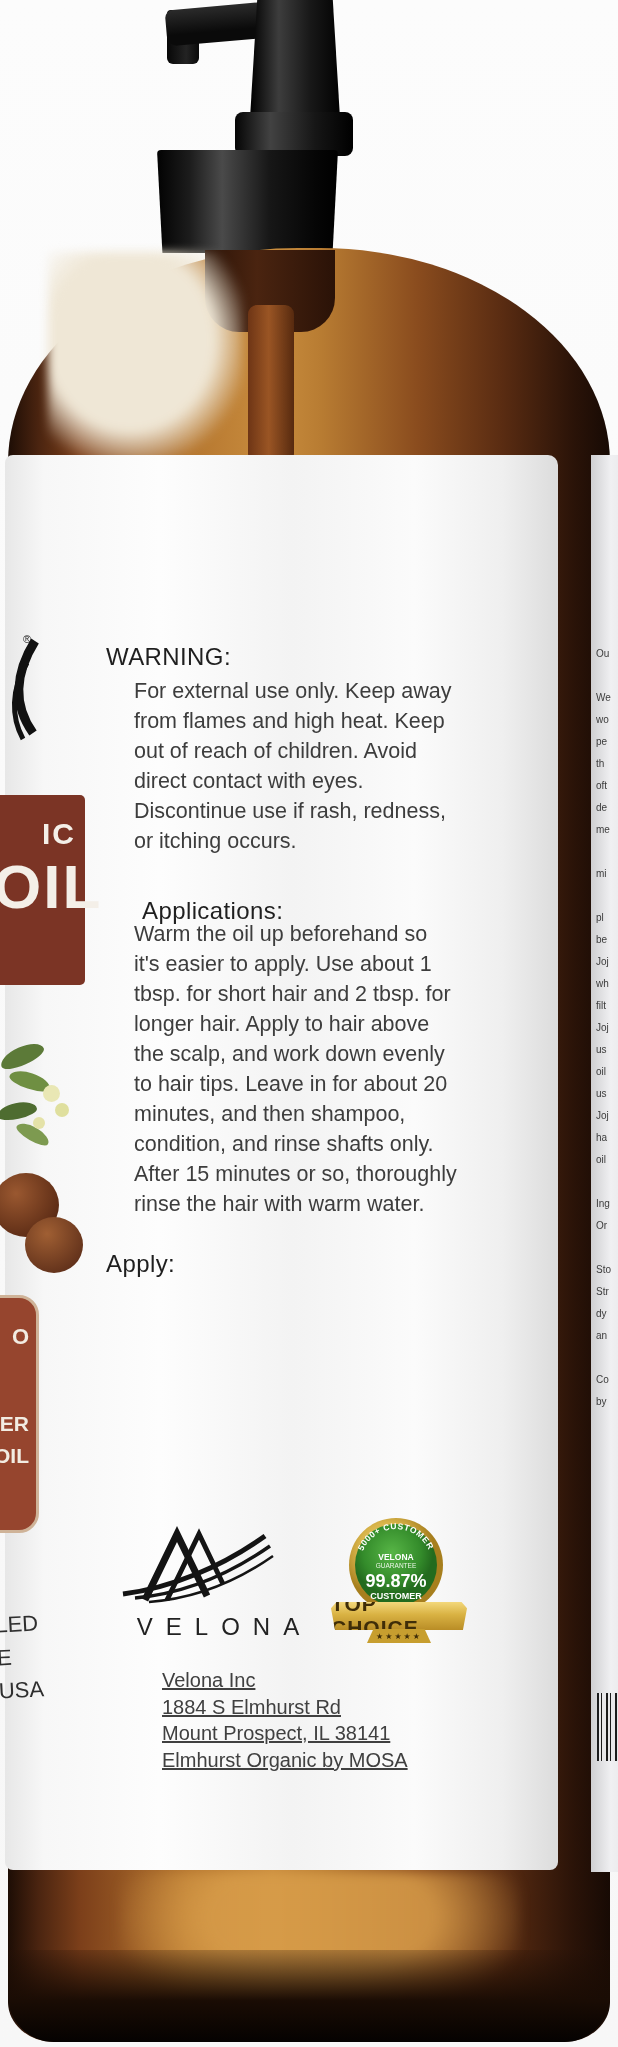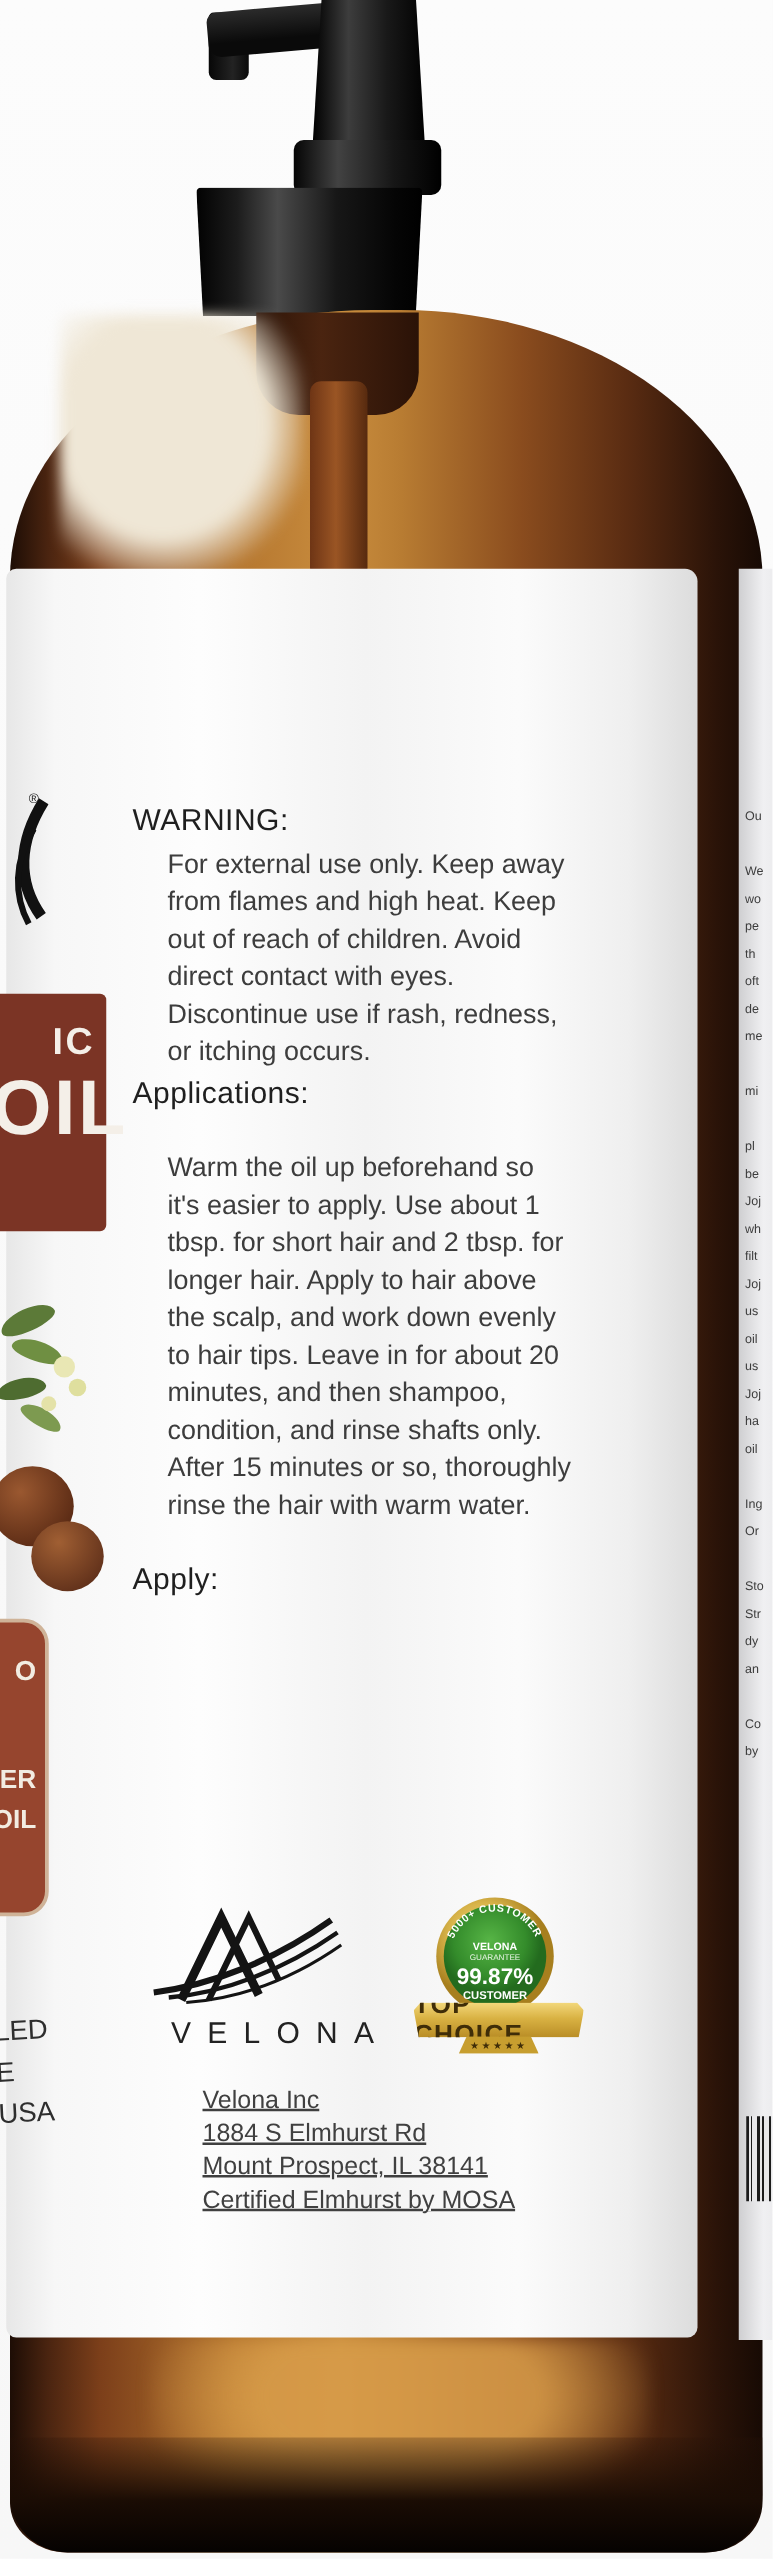--- a/index.html
+++ b/index.html
@@ -36,21 +36,21 @@
                background:radial-gradient(ellipse at 50% 30%,rgba(216,157,74,.85) 0 40%,rgba(216,157,74,0) 75%);}
   .bottom-dark{left:8px;top:1950px;width:602px;height:92px;border-radius:0 0 46px 46px;
                background:linear-gradient(180deg,rgba(40,18,7,.25) 0,#1a0c04 55%,#050201 100%);}
 
   
   .label{left:5px;top:455px;width:553px;height:1415px;border-radius:8px 10px 8px 8px;
          background:linear-gradient(90deg,#e7e7e7 0%,#f7f7f7 7%,#fdfdfd 28%,#f3f3f3 52%,#fbfbfb 74%,#efefef 90%,#dcdcdc 100%);}
   .sec-title{position:absolute;left:101px;font-size:24px;font-weight:normal;color:#1f1f1f;letter-spacing:.4px;}
   .sec-body{position:absolute;left:101px;width:400px;font-size:21.5px;line-height:30px;color:#3d3d3d;white-space:pre-line;margin-left:28px;}
   .t-warning{top:188px;} .b-warning{top:221px;}
-  .t-apps{top:406px;}    .b-apps{top:464px;}
+  .t-apps{top:442px;margin-left:36px;}    .b-apps{top:464px;}
   .t-note{top:795px;}    .b-note{top:828px;}
 
   
   .brand-logo{left:110px;top:1070px;width:160px;height:82px;}
   .wordmark{left:108px;top:1158px;width:210px;text-align:center;font-size:24px;color:#222;
             letter-spacing:13px;text-indent:13px;}
 
   
   .company{left:157px;top:1212px;width:310px;text-align:left;font-size:20px;line-height:26.5px;color:#404040;text-decoration:underline;}
 
@@ -171,21 +171,21 @@
         <text x="62" y="93" text-anchor="middle" font-size="7.5" font-weight="bold" fill="#fff">SATISFACTION</text>
       </svg>
       <div class="ribbon">TOP CHOICE</div>
       <div class="badge-tail">★★★★★</div>
     </div>
 
     <div class="abs company">
       <div>Velona Inc</div>
       <div>1884 S Elmhurst Rd</div>
       <div>Mount Prospect, IL 38141</div>
-      <div>Certified Elmhurst by MOSA</div>
+      <div>Elmhurst Organic by MOSA</div>
     </div>
 
     <svg class="abs partial-logo" viewBox="0 0 34 132" style="left:0;top:178px;width:34px;height:132px;">
       <path d="M30 8 C 10 40, 8 72, 28 100" fill="none" stroke="#111" stroke-width="9"></path>
       <path d="M22 30 C 6 56, 6 84, 18 106" fill="none" stroke="#111" stroke-width="5"></path>
     </svg>
     <div class="abs reg-mark">®</div>
 
     <div class="abs organic-box">
       <div class="organic-partial">IC</div>

